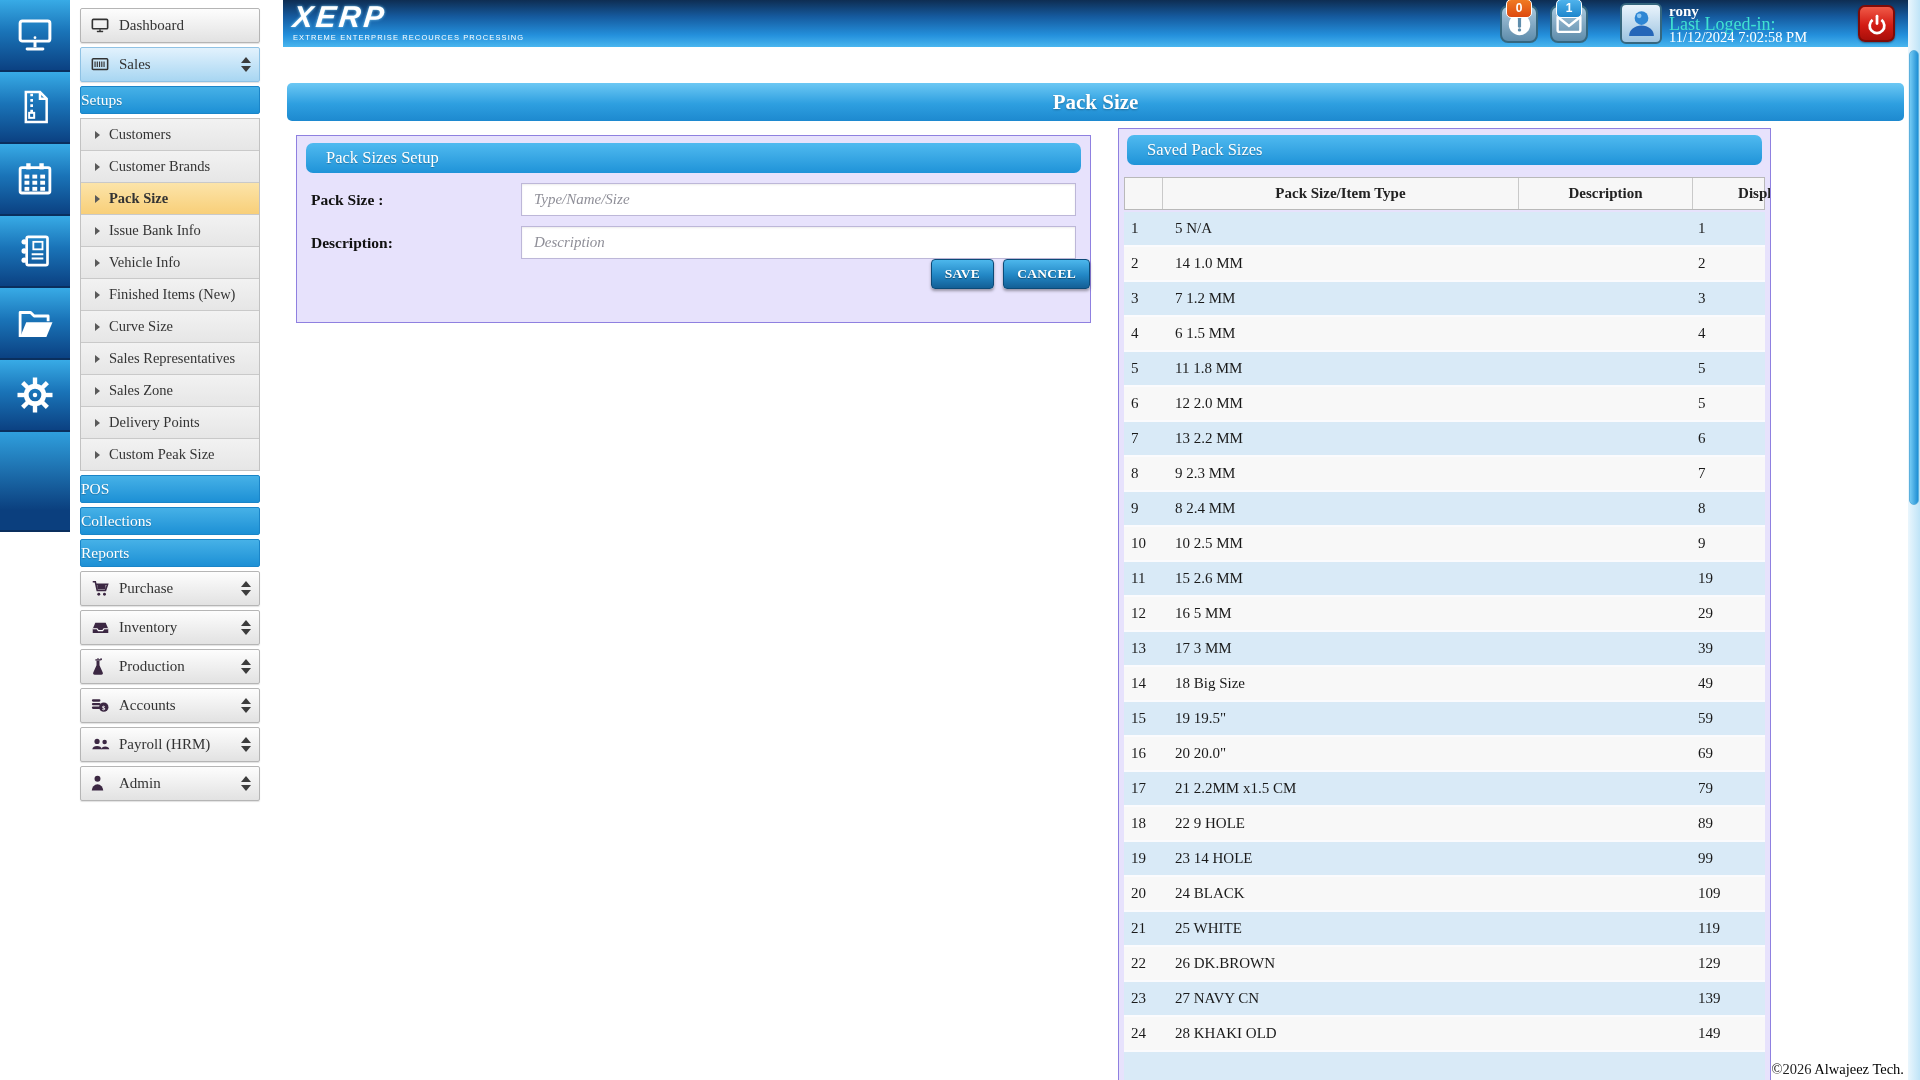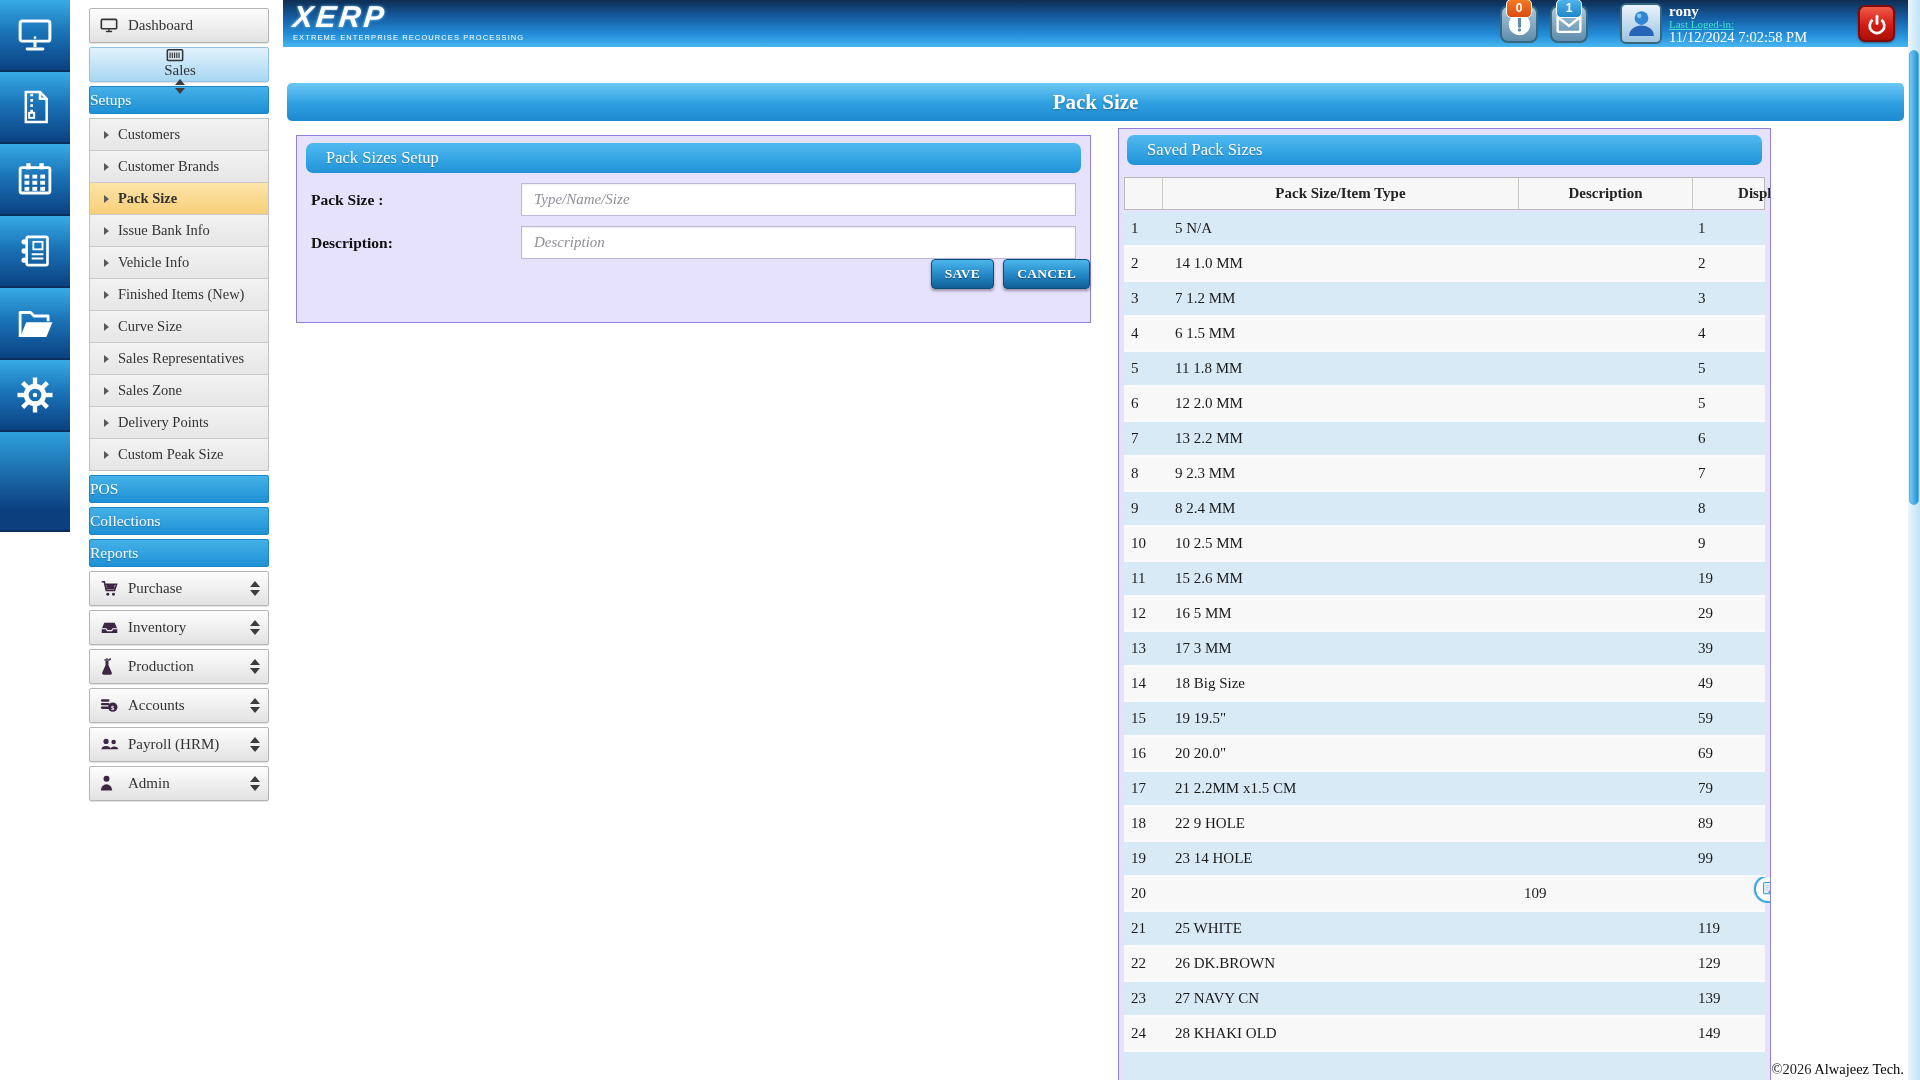--- a/index.html
+++ b/index.html
@@ -4,27 +4,27 @@
 <style>
   html,body{margin:0;padding:0;background:#fff;}
   #app{position:relative;width:1920px;height:1080px;overflow:hidden;background:#fff;
        font-family:"Liberation Serif",serif;color:#222;}
   
   .iconbar{position:absolute;left:0;top:0;width:70px;height:532px;background:#0a2f5e;}
   .icon-tile{height:70px;margin-bottom:2px;display:flex;align-items:center;justify-content:center;
       background:linear-gradient(180deg,#38abe6 0%,#1a74b8 45%,#0b4182 100%);}
   .icon-tile.filler{height:98px;background:linear-gradient(180deg,#2f9fdd 0%,#0b3f7e 80%);}
   
-  .menubar{position:absolute;left:89px;top:8px;width:180px;}
+  .menubar{position:absolute;left:80px;top:8px;width:180px;}
   .m-item{height:33px;margin-bottom:4px;border:1px solid #b5b5b5;border-radius:2px;
       background:linear-gradient(180deg,#fdfdfd,#e2e2e2);display:flex;align-items:center;
       padding:0 8px 0 10px;font-size:15px;color:#333;box-shadow:0 1px 1px rgba(0,0,0,.12);cursor:pointer;}
   .m-item .mi{width:28px;display:flex;align-items:center;}
   .m-item .m-label{flex:1;}
-  .m-item.sales{background:linear-gradient(180deg,#e2f2fd,#a8d6f2);border-color:#8fc2e4;flex-direction:column;}
+  .m-item.sales{background:linear-gradient(180deg,#e2f2fd,#a8d6f2);border-color:#8fc2e4;}
   .updown{display:flex;flex-direction:column;gap:3px;align-items:center;}
   .updown i{display:block;width:0;height:0;border-left:5px solid transparent;border-right:5px solid transparent;}
   .updown i.up{border-bottom:6px solid #3c3c3c;}
   .updown i.dn{border-top:6px solid #3c3c3c;}
   .section-bar{height:26px;margin-bottom:4px;border:1px solid #1a85c8;border-radius:2px;
       background:linear-gradient(180deg,#46b1e7,#1d90d5);color:#fff;display:flex;align-items:center;
       justify-content:flex-start;font-size:15.5px;text-shadow:0 1px 1px rgba(0,0,0,.25);cursor:pointer;}
   .sub-list{border:1px solid #c2c2c2;margin-bottom:4px;}
   .sub-item{height:31px;display:flex;align-items:center;gap:9px;padding-left:14px;font-size:14.5px;
       color:#333;background:linear-gradient(180deg,#f2f2f2,#e6e6e6);cursor:pointer;}
@@ -48,21 +48,21 @@
   .badge{position:absolute;top:-8px;left:50%;transform:translateX(-50%);min-width:12px;padding:0 6px;
       height:17px;line-height:17px;border-radius:5px;color:#fff;font-size:12px;font-weight:bold;
       font-family:"Liberation Sans",sans-serif;text-align:center;border:1px solid #fff;}
   .badge.alert{background:linear-gradient(180deg,#f07a22,#dd4a10);}
   .badge.mail{background:linear-gradient(180deg,#4fb3ec,#1d86cc);}
   .user-tile{position:absolute;left:1337px;top:3px;width:42px;height:41px;border-radius:6px;
       border:2px solid #35677f;background:linear-gradient(180deg,#eaf4fc,#9cc3e0);box-sizing:border-box;
       display:flex;align-items:center;justify-content:center;cursor:pointer;}
   .user-info{position:absolute;left:1386px;top:5px;color:#fff;line-height:13px;}
   .user-name{font-size:15px;font-weight:bold;}
-  .user-lastlog{font-size:11px;color:#40e2d1;text-decoration:underline;}
+  .user-lastlog{font-size:18px;color:#40e2d1;}
   .user-date{font-size:14.5px;}
   .power-btn{position:absolute;right:13px;top:5px;width:37px;height:37px;border-radius:7px;
       border:2px solid #7e0b08;background:linear-gradient(180deg,#f05a48 0%,#d31c14 55%,#a90f0a 100%);
       box-sizing:border-box;display:flex;align-items:center;justify-content:center;cursor:pointer;
       box-shadow:0 1px 2px rgba(0,0,0,.4);}
   .title-bar{position:absolute;left:4px;top:83px;width:1617px;height:38px;border-radius:5px;
       background:linear-gradient(180deg,#6cc8f4 0%,#2e9fe0 55%,#1d89cf 100%);
       display:flex;align-items:center;justify-content:center;color:#fff;font-size:21px;
       font-weight:bold;text-shadow:0 1px 2px rgba(0,0,0,.3);}
   
@@ -716,20 +716,21 @@
                 <svg viewBox="0 0 20 20" width="15">
                   <rect x="3.5" y="2" width="10.5" height="15" rx="1.5" fill="#eef6fd" stroke="#2d9ad2" stroke-width="1.4"></rect>
                   <path d="M6 6h5.5M6 9h5.5M6 12h4" stroke="#9fc9e4" stroke-width="1.2" fill="none"></path>
                   <path d="M10.5 13.8 L16.2 7.2 l2 1.8 L12.5 15.6 l-2.6 .8 z" fill="#2d9ad2"></path>
                 </svg>
               </span>
             </div>
           </div>
           <div class="trow">
     <div class="c c-sl">20</div>
+    <div class="c c-item">24 BLACK</div>
     <div class="c c-desc"></div>
     <div class="c c-dsl">109</div>
     <div class="c c-edit">
               <span class="edit-ic">
                 <svg viewBox="0 0 20 20" width="15">
                   <rect x="3.5" y="2" width="10.5" height="15" rx="1.5" fill="#eef6fd" stroke="#2d9ad2" stroke-width="1.4"></rect>
                   <path d="M6 6h5.5M6 9h5.5M6 12h4" stroke="#9fc9e4" stroke-width="1.2" fill="none"></path>
                   <path d="M10.5 13.8 L16.2 7.2 l2 1.8 L12.5 15.6 l-2.6 .8 z" fill="#2d9ad2"></path>
                 </svg>
               </span>

